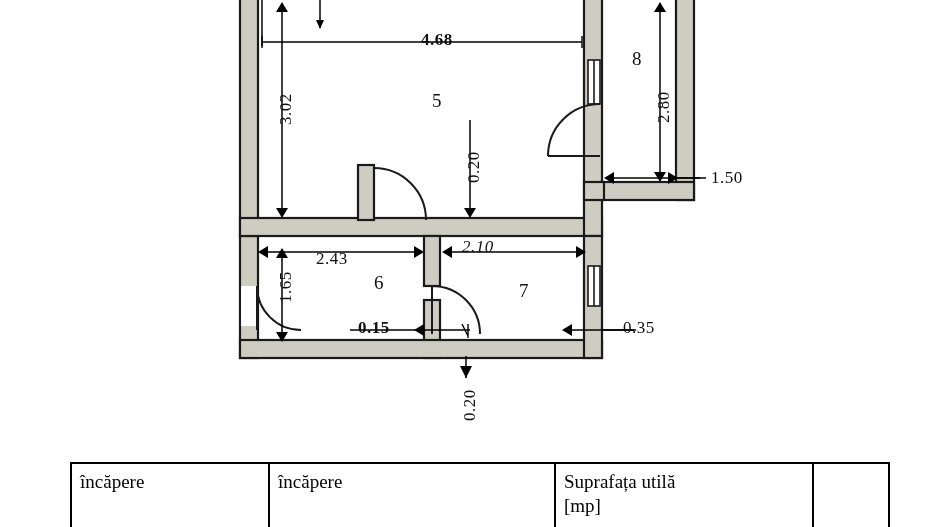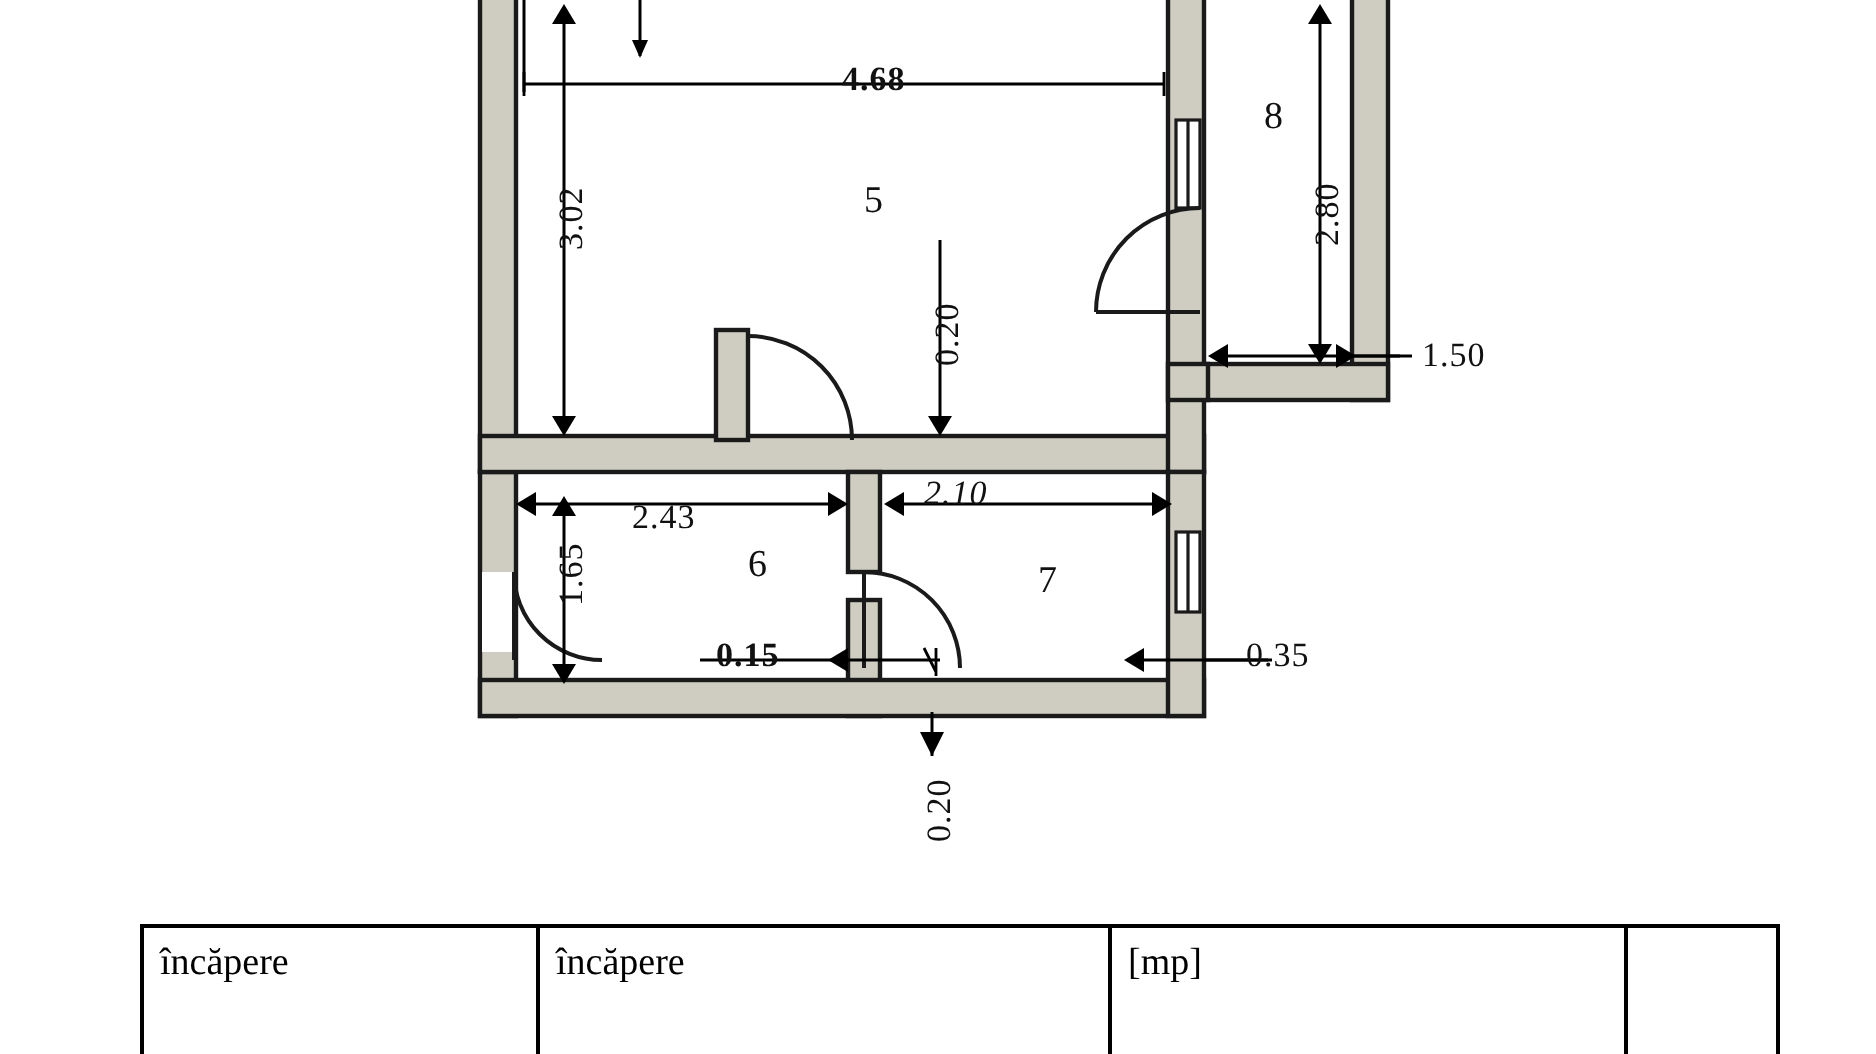--- a/index.html
+++ b/index.html
@@ -169,16 +169,17 @@
   <div class="vline" style="left:482px;"></div>
   <div class="vline" style="left:740px;"></div>
 
   <div class="col" style="left:0;width:196px;">
     <div>încăpere</div>
   </div>
   <div class="col" style="left:198px;width:284px;">
     <div>încăpere</div>
   </div>
   <div class="col" style="left:484px;width:256px;">
+    <div>Suprafața utilă</div>
     <div>[mp]</div>
   </div>
   <div class="col" style="left:742px;right:0;"></div>
 </div>
 
 </body></html>

